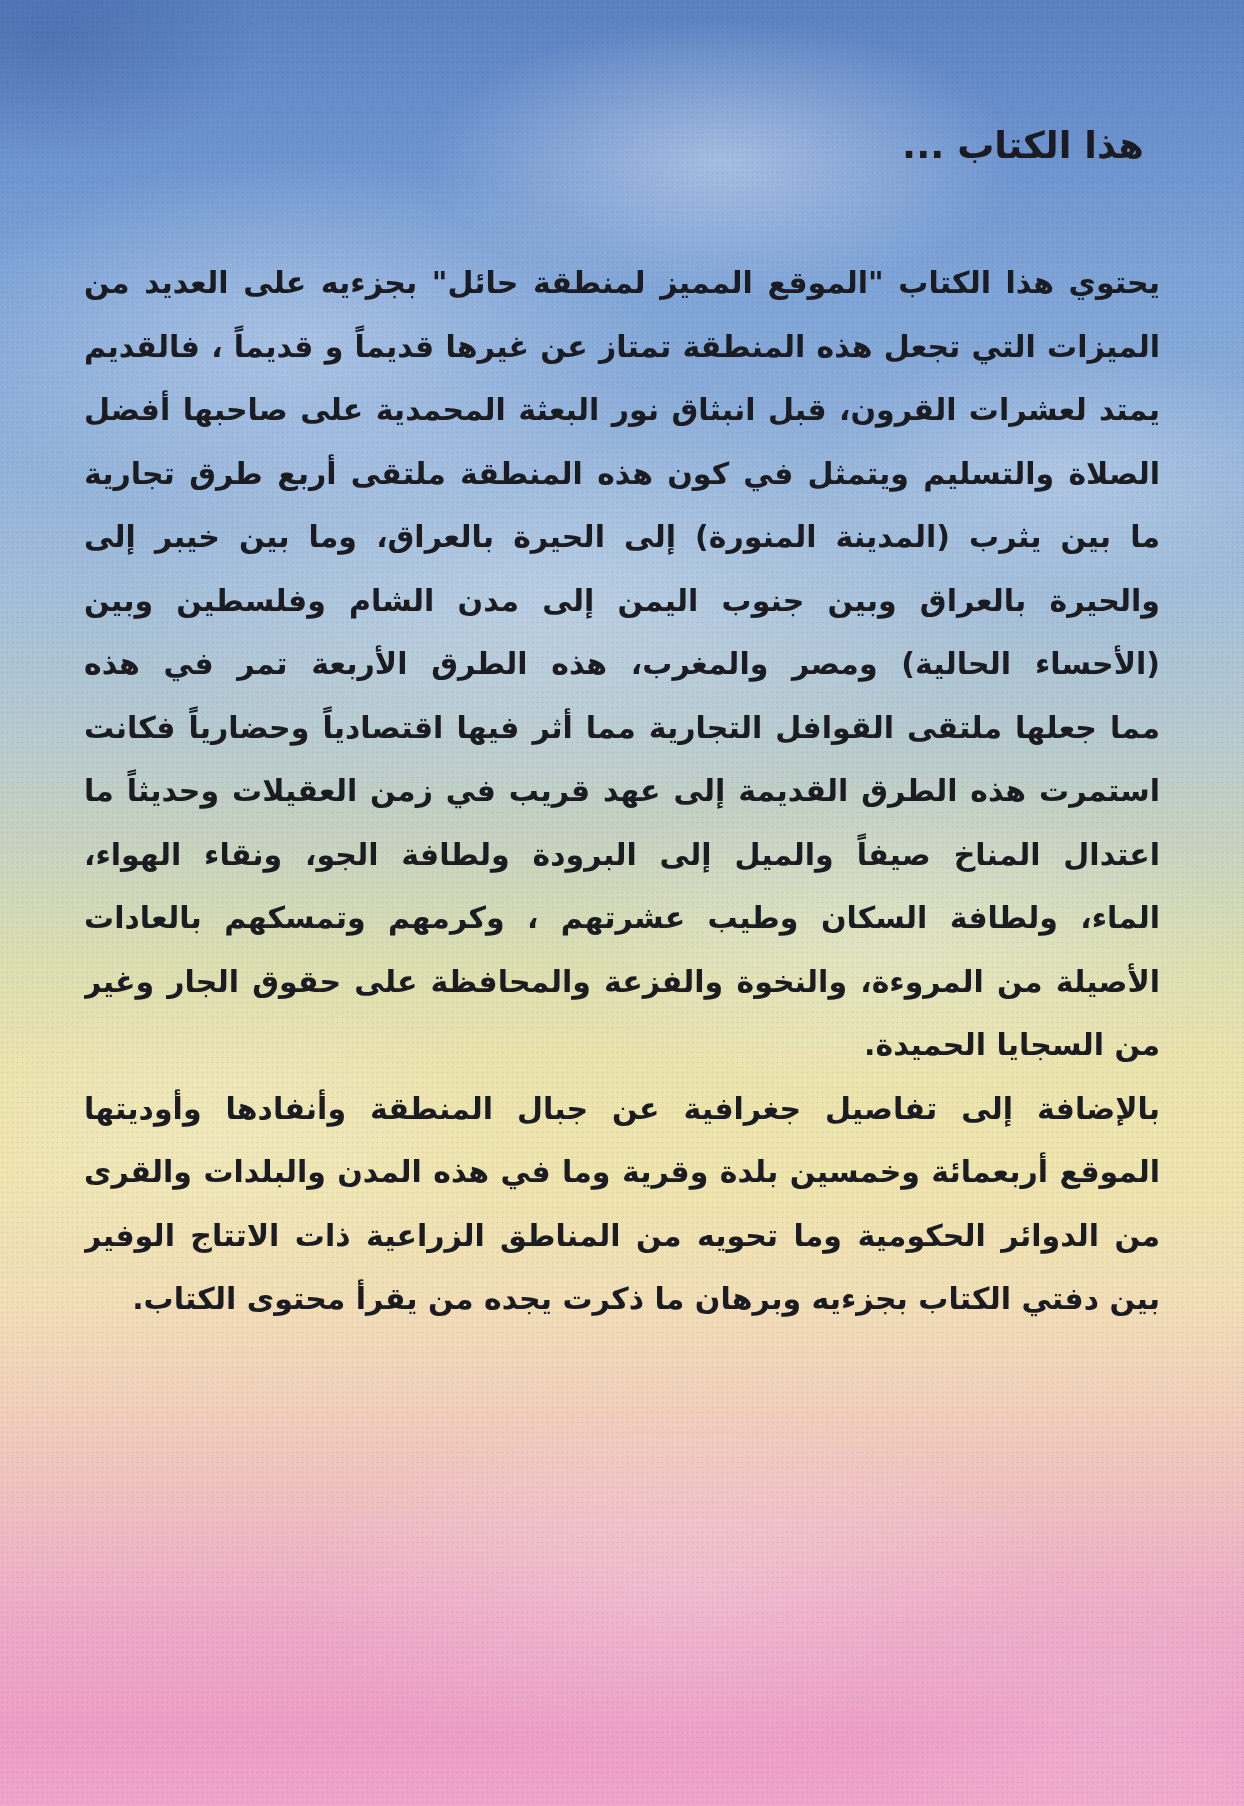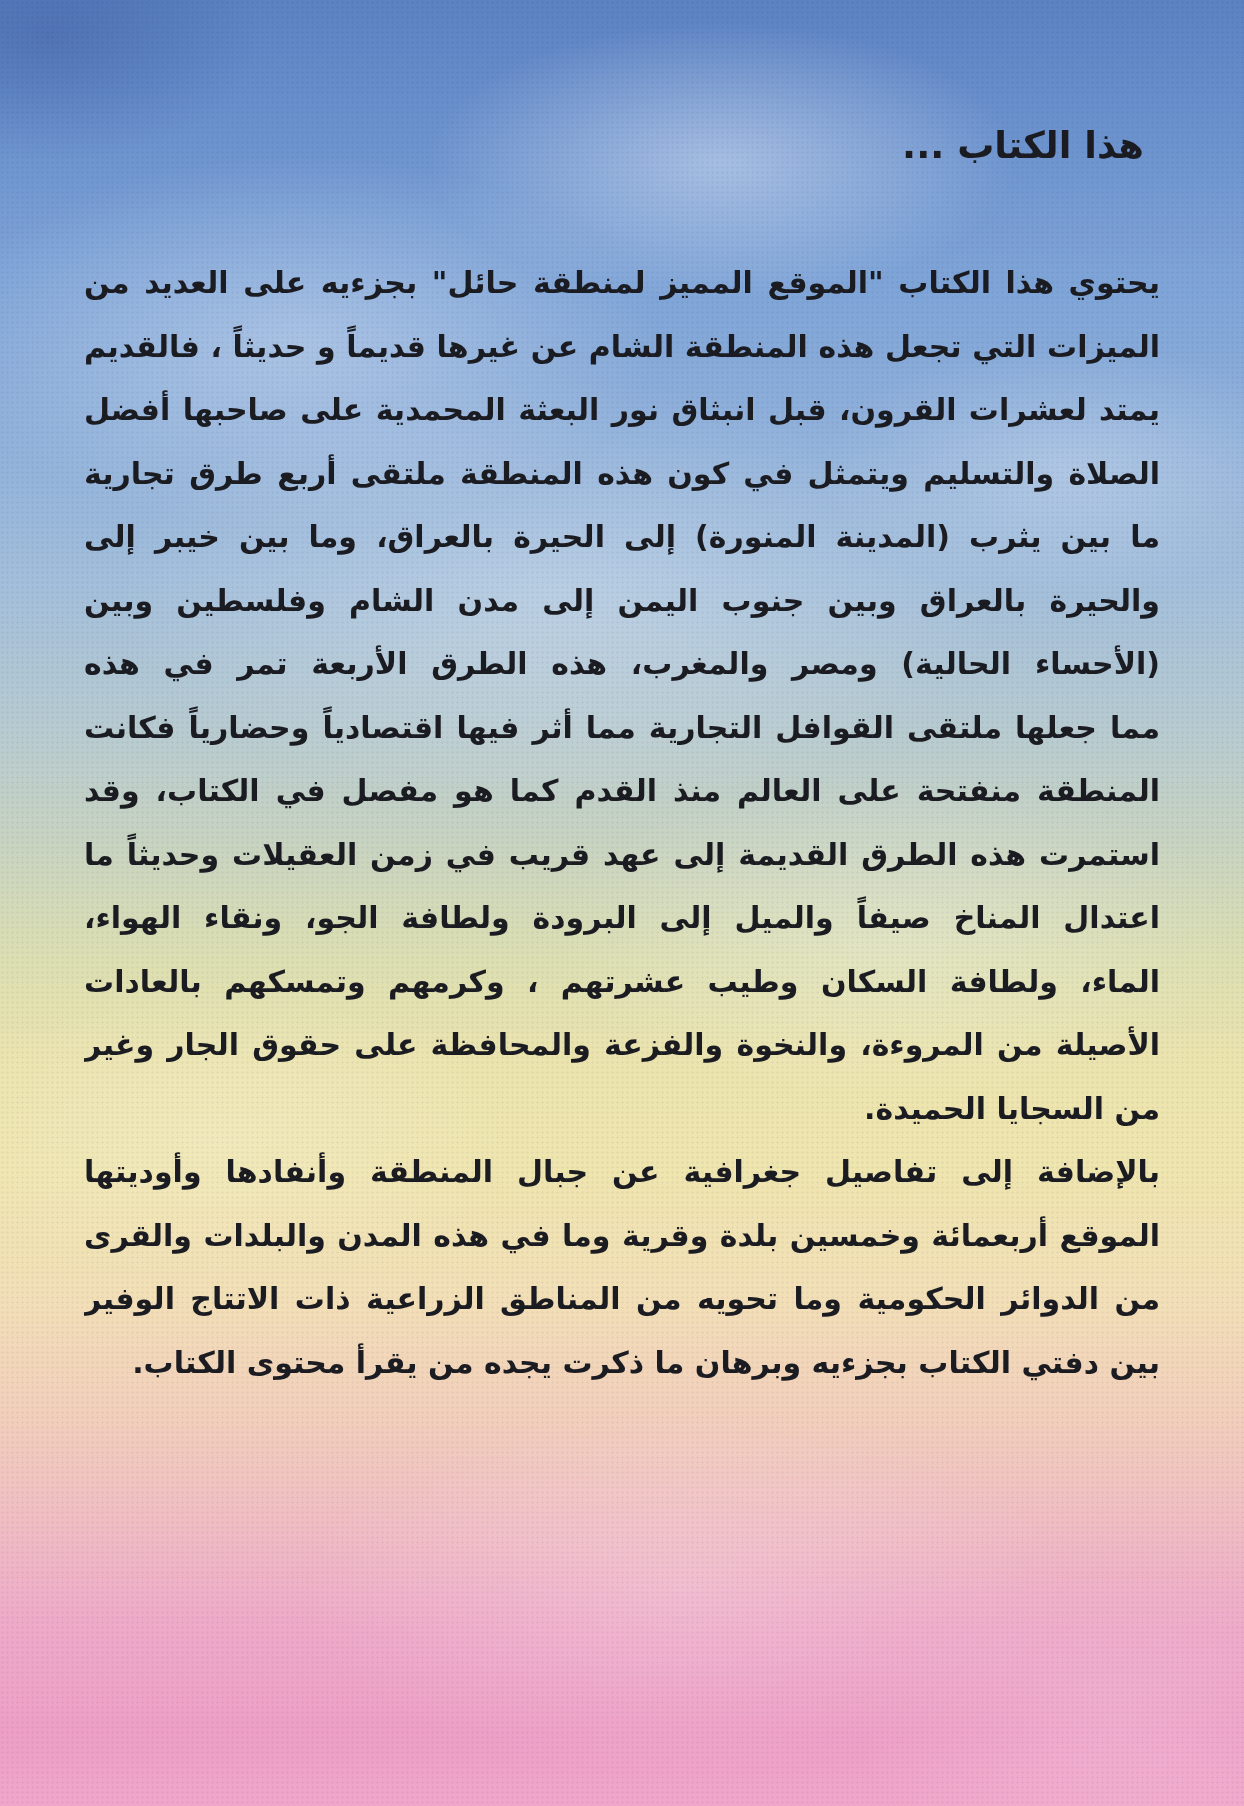--- a/index.html
+++ b/index.html
@@ -96,28 +96,27 @@
     text-align-last:right;
   }
 </style>
 </head>
 <body>
 
 <div class="page">
   <h1 class="heading">هذا الكتاب ...</h1>
   <div class="body-text">
       <div class="line">يحتوي هذا الكتاب "الموقع المميز لمنطقة حائل" بجزءيه على العديد من</div>
-      <div class="line">الميزات التي تجعل هذه المنطقة الشام عن غيرها قديماً و حديثاً ، فالقديم</div>
+      <div class="line">الميزات التي تجعل هذه المنطقة تمتاز عن غيرها قديماً و قديماً ، فالقديم</div>
       <div class="line">يمتد لعشرات القرون، قبل انبثاق نور البعثة المحمدية على صاحبها أفضل</div>
       <div class="line">الصلاة والتسليم ويتمثل في كون هذه المنطقة ملتقى أربع طرق تجارية رئيسة</div>
       <div class="line">ما بين يثرب (المدينة المنورة) إلى الحيرة بالعراق، وما بين خيبر إلى المدائن</div>
       <div class="line">والحيرة بالعراق وبين جنوب اليمن إلى مدن الشام وفلسطين وبين البحرين</div>
       <div class="line">(الأحساء الحالية) ومصر والمغرب، هذه الطرق الأربعة تمر في هذه المنطقة</div>
       <div class="line">مما جعلها ملتقى القوافل التجارية مما أثر فيها اقتصادياً وحضارياً فكانت</div>
-      <div class="line">المنطقة منفتحة على العالم منذ القدم كما هو مفصل في الكتاب، وقد</div>
       <div class="line">استمرت هذه الطرق القديمة إلى عهد قريب في زمن العقيلات وحديثاً ما يميزها</div>
       <div class="line">اعتدال المناخ صيفاً والميل إلى البرودة ولطافة الجو، ونقاء الهواء، وعذوبة</div>
       <div class="line">الماء، ولطافة السكان وطيب عشرتهم ، وكرمهم وتمسكهم بالعادات العربية</div>
       <div class="line">الأصيلة من المروءة، والنخوة والفزعة والمحافظة على حقوق الجار وغير ذلك</div>
       <div class="line para-end">من السجايا الحميدة.</div>
       <div class="line">بالإضافة إلى تفاصيل جغرافية عن جبال المنطقة وأنفادها وأوديتها ورياضها</div>
       <div class="line">الموقع أربعمائة وخمسين بلدة وقرية وما في هذه المدن والبلدات والقرى</div>
       <div class="line">من الدوائر الحكومية وما تحويه من المناطق الزراعية ذات الاتتاج الوفير وغير</div>
       <div class="line para-end">بين دفتي الكتاب بجزءيه وبرهان ما ذكرت يجده من يقرأ محتوى الكتاب.</div>
     </div>

